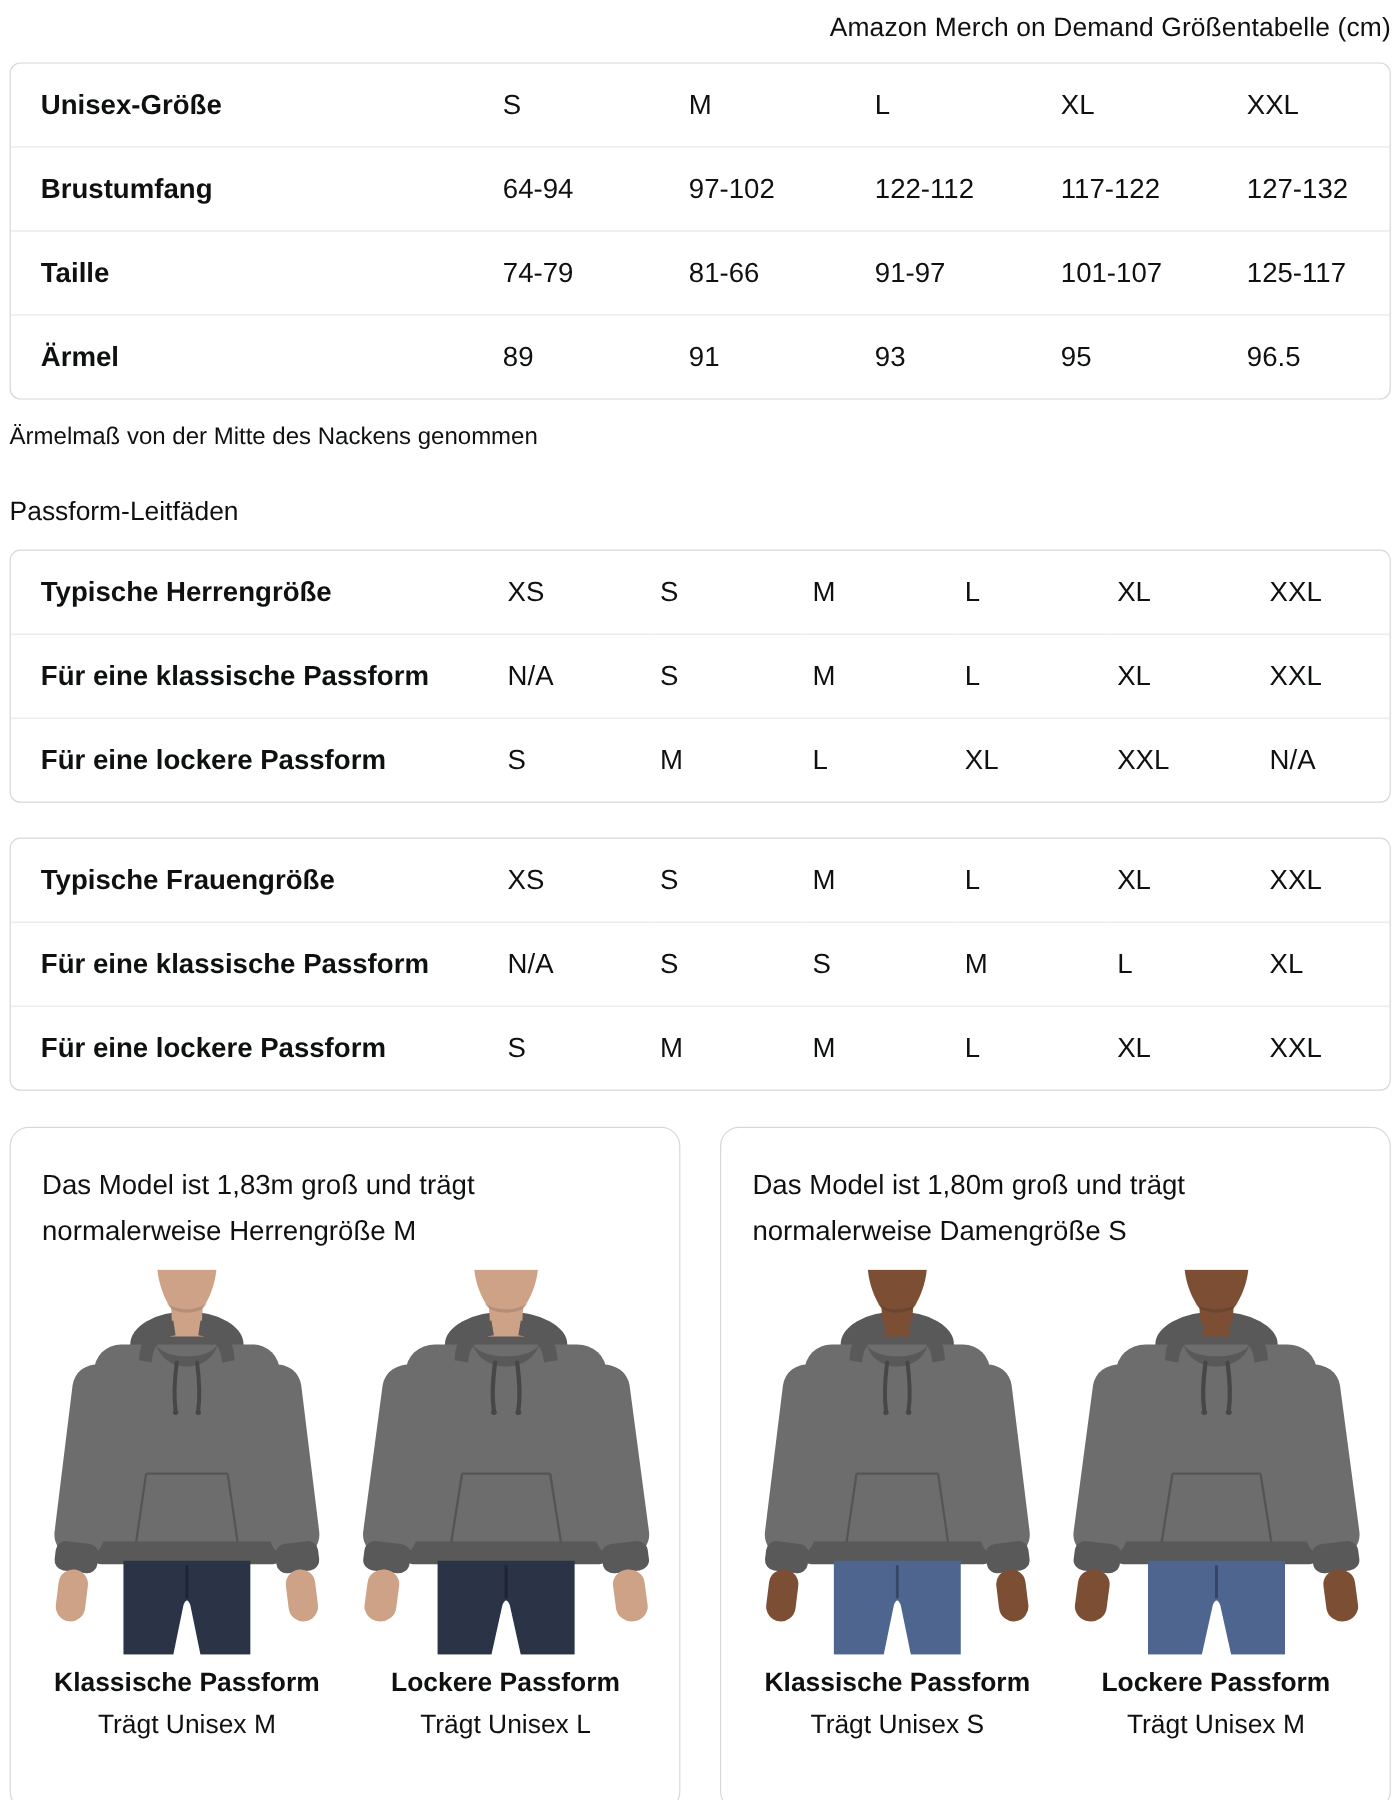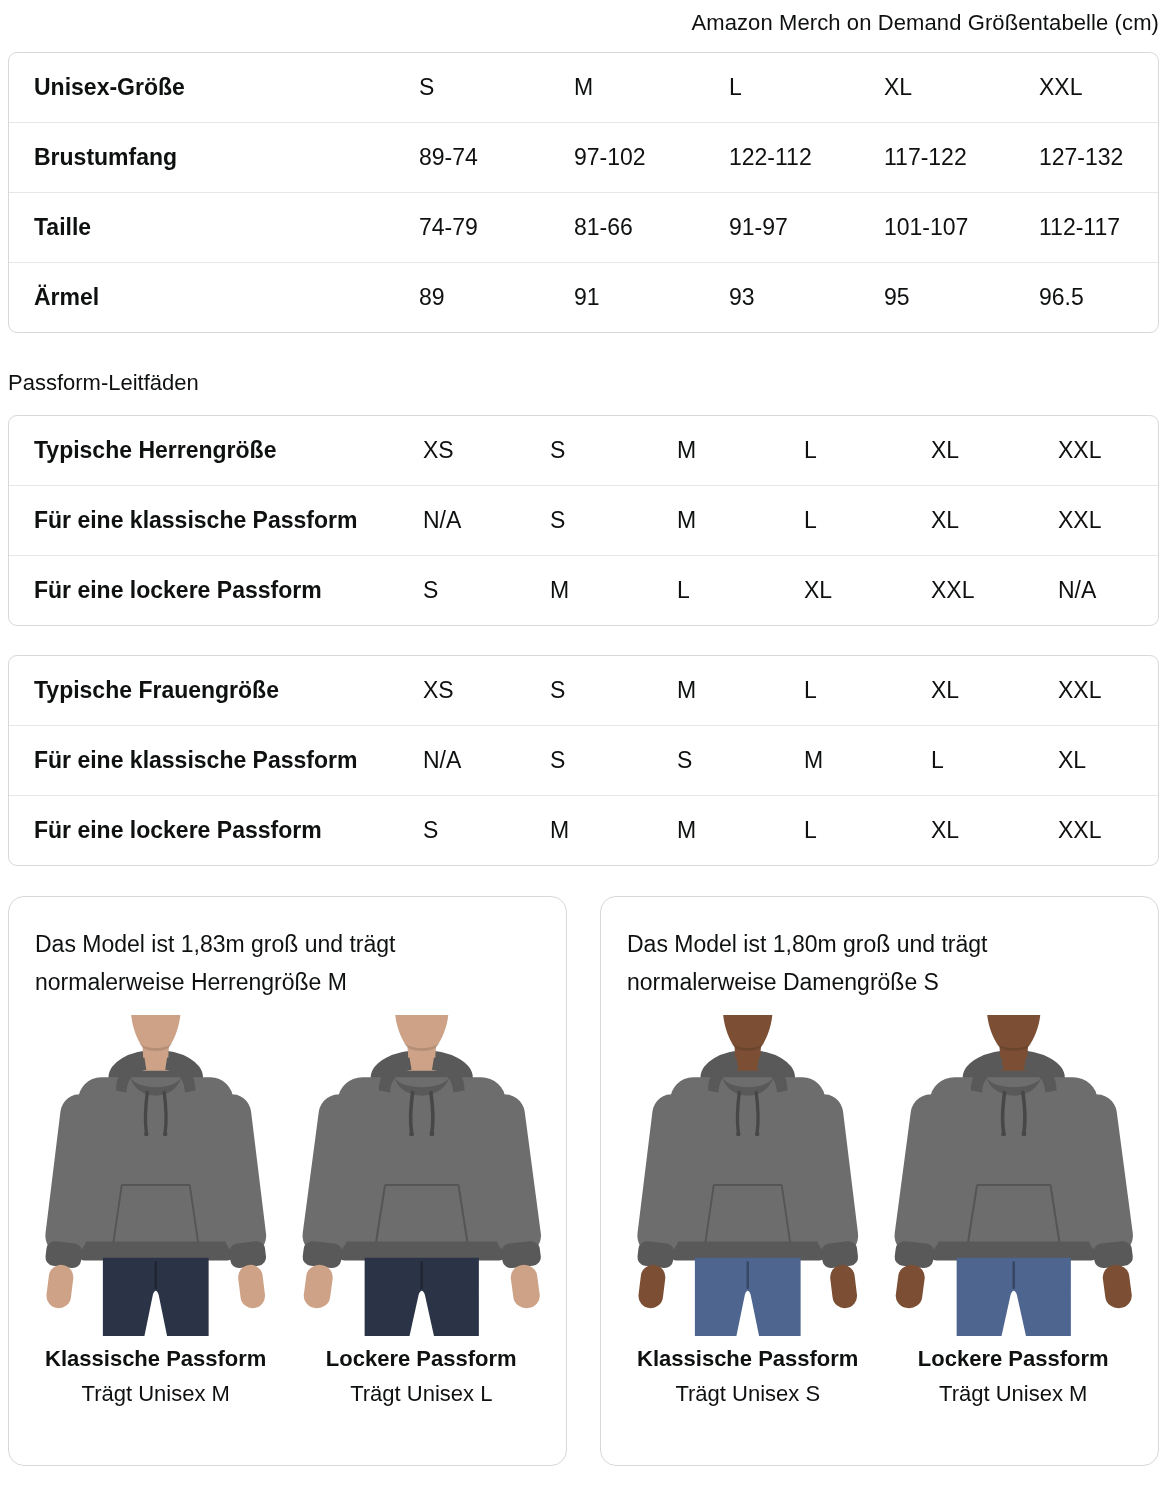--- a/index.html
+++ b/index.html
@@ -122,45 +122,46 @@
       <tr>
         <th>Unisex-Größe</th>
         <td>S</td>
         <td>M</td>
         <td>L</td>
         <td>XL</td>
         <td>XXL</td>
       </tr>
       <tr>
         <th>Brustumfang</th>
-        <td>89-74</td>
+        <td>64-94</td>
         <td>97-102</td>
         <td>122-112</td>
         <td>117-122</td>
         <td>127-132</td>
       </tr>
       <tr>
         <th>Taille</th>
         <td>74-79</td>
         <td>81-66</td>
         <td>91-97</td>
         <td>101-107</td>
-        <td>112-117</td>
+        <td>125-117</td>
       </tr>
       <tr>
         <th>Ärmel</th>
         <td>89</td>
         <td>91</td>
         <td>93</td>
         <td>95</td>
         <td>96.5</td>
       </tr>
     </tbody>
   </table>
 
+  <p class="note">Ärmelmaß von der Mitte des Nackens genommen</p>
 
   <h2 class="section-heading">Passform-Leitfäden</h2>
 
   <table class="chart" id="mens-fit-table">
     <colgroup>
       <col style="width:406px">
         <col style="width:127px">
         <col style="width:127px">
         <col style="width:127px">
       <col style="width:127px">

